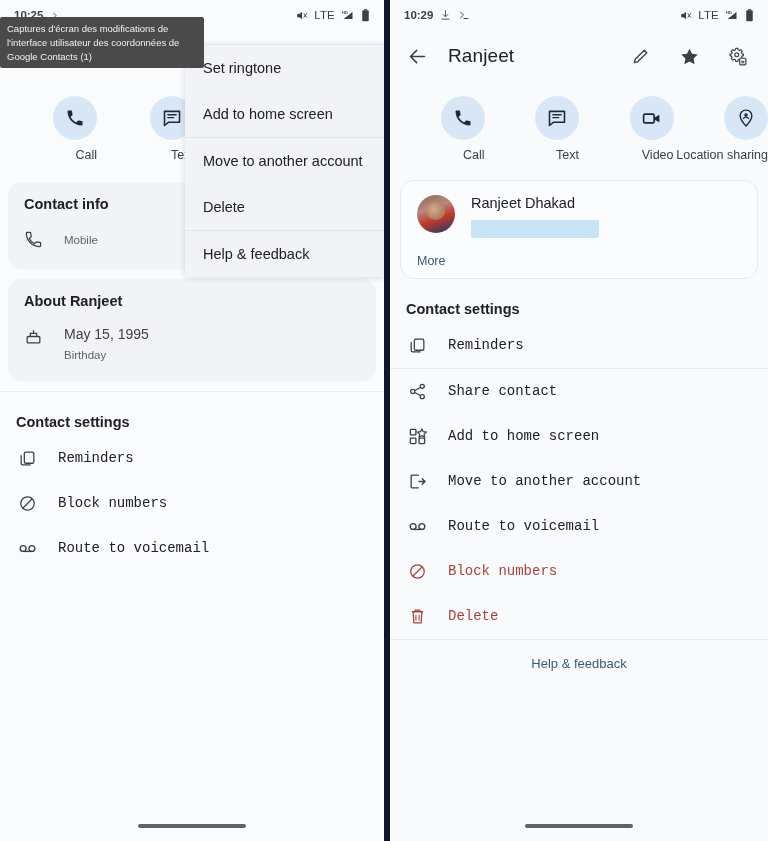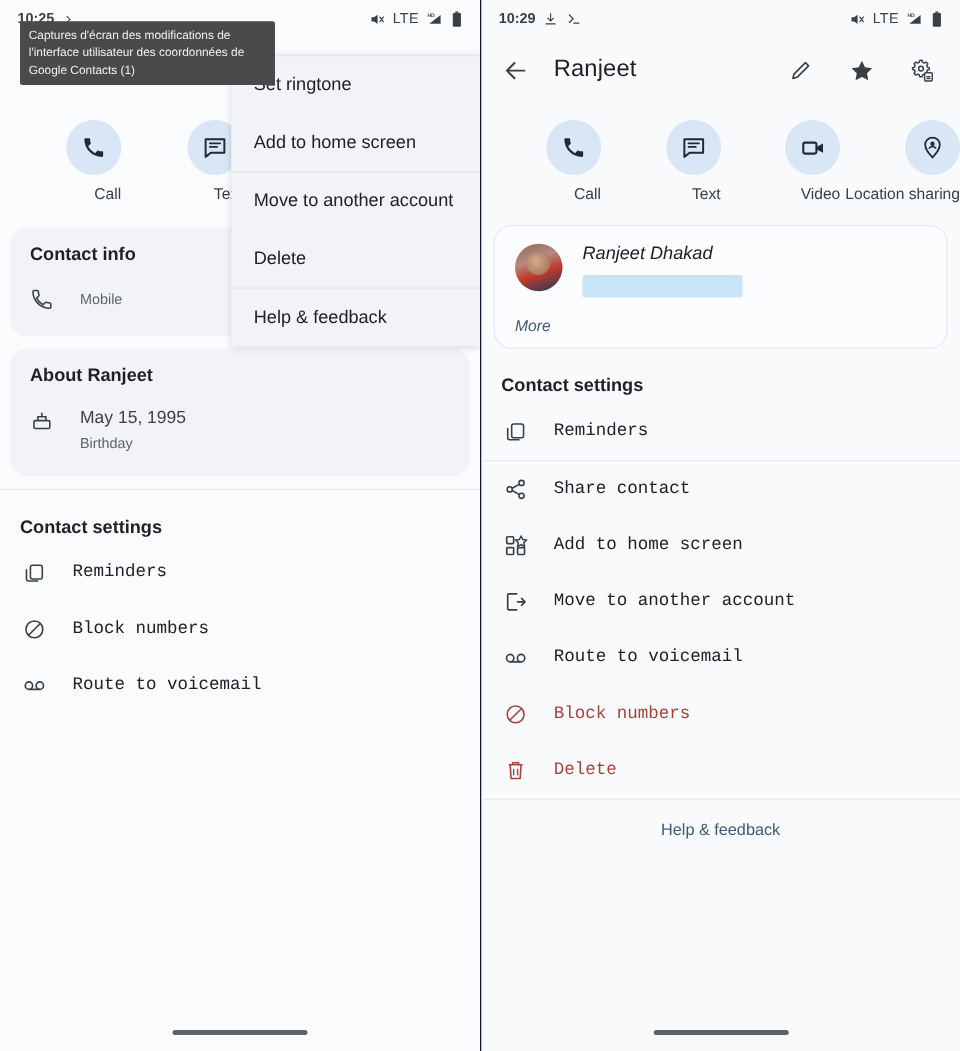--- a/index.html
+++ b/index.html
@@ -5,21 +5,21 @@
   * { box-sizing: border-box; margin: 0; padding: 0; }
   html, body {
     width: 768px; height: 841px;
     font-family: "Liberation Sans", sans-serif;
     background: #ffffff;
     overflow: hidden;
   }
   .screens { display: flex; width: 768px; height: 841px; position: relative; }
   .panel { width: 384px; height: 841px; position: relative; background: #fbfcfe; overflow: hidden; }
   .panel.left { background: #fafbfd; }
-  .panel.right { background: #f8fafc; border-left: 1px solid #0f172a; }
+  .panel.right { background: #f8fafc; border-left: 6px solid #0f172a; }
 
   
   .statusbar {
     height: 30px; display: flex; 
     padding: 0 14px; font-size: 11.5px; color: #3c4043; font-weight: 600;
   }
   .sb-left { display: flex; align-items: center; gap: 7px; }
   .sb-right { margin-left: auto; display: flex; align-items: center; gap: 6px; }
   .sb-icon { display: inline-flex; align-items: center; }
   .lte-text { font-size: 11.5px; font-weight: 400; letter-spacing: .2px; }
@@ -48,21 +48,21 @@
   .info-row .ic { width: 22px; flex: none; padding-top: 2px; }
   .redact { height: 18px; background: #c9e3f7; border-radius: 2px; }
   .redact.w1 { width: 128px; }
   .redact.w2 { width: 128px; }
   .sub { font-size: 11.5px; color: #5f6368; margin-top: 6px; }
   .val { font-size: 14px; color: #404040; }
 
   
   .contact-card {
     margin: 4px 10px 0; background: #fbfcfe; border: 1px solid #e6eaf0;
-    border-radius: 14px; padding: 14px 16px 10px; font-style: italic;
+    border-radius: 14px; padding: 14px 16px 10px;
   }
   .cc-top { display: flex; align-items: flex-start; gap: 16px; }
   .avatar {
     width: 38px; height: 38px; border-radius: 50%; flex: none; overflow: hidden;
     background: linear-gradient(160deg,#8a6a52 0%,#b7897f 35%,#c0392b 60%,#1b3a63 100%);
     position: relative;
   }
   .avatar::after {
     content:""; position:absolute; left:9px; top:7px; width:20px; height:18px; border-radius:50%;
     background: radial-gradient(circle at 40% 40%, #d7a98d 0%, #a97a5e 70%, rgba(0,0,0,0) 72%);
@@ -87,21 +87,21 @@
   .menu {
     position: absolute; left: 185px; top: 44px; width: 199px;
     background: #f2f3f6; border-radius: 3px 0 0 3px;
     box-shadow: 0 1px 6px rgba(0,0,0,.14);
   }
   .menu-item { padding: 15px 18px; font-size: 14.5px; color: #202124; cursor: pointer; }
   .menu-sep { height: 1px; background: #e2e5ea; }
 
   
   .tooltip {
-    position: absolute; left: 16px; top: 17px; width: 204px;
+    position: absolute; left: 0; top: 17px; width: 204px;
     background: #4a4a4a; color: #f1f1f1; font-size: 9.5px; line-height: 1.45;
     padding: 5px 7px; border-radius: 2px; z-index: 30;
   }
 
   
   .home-ind {
     position: absolute; bottom: 13px; left: 50%; transform: translateX(-50%);
     width: 108px; height: 4px; border-radius: 3px; background: #5f6368;
   }
   .watermark {

